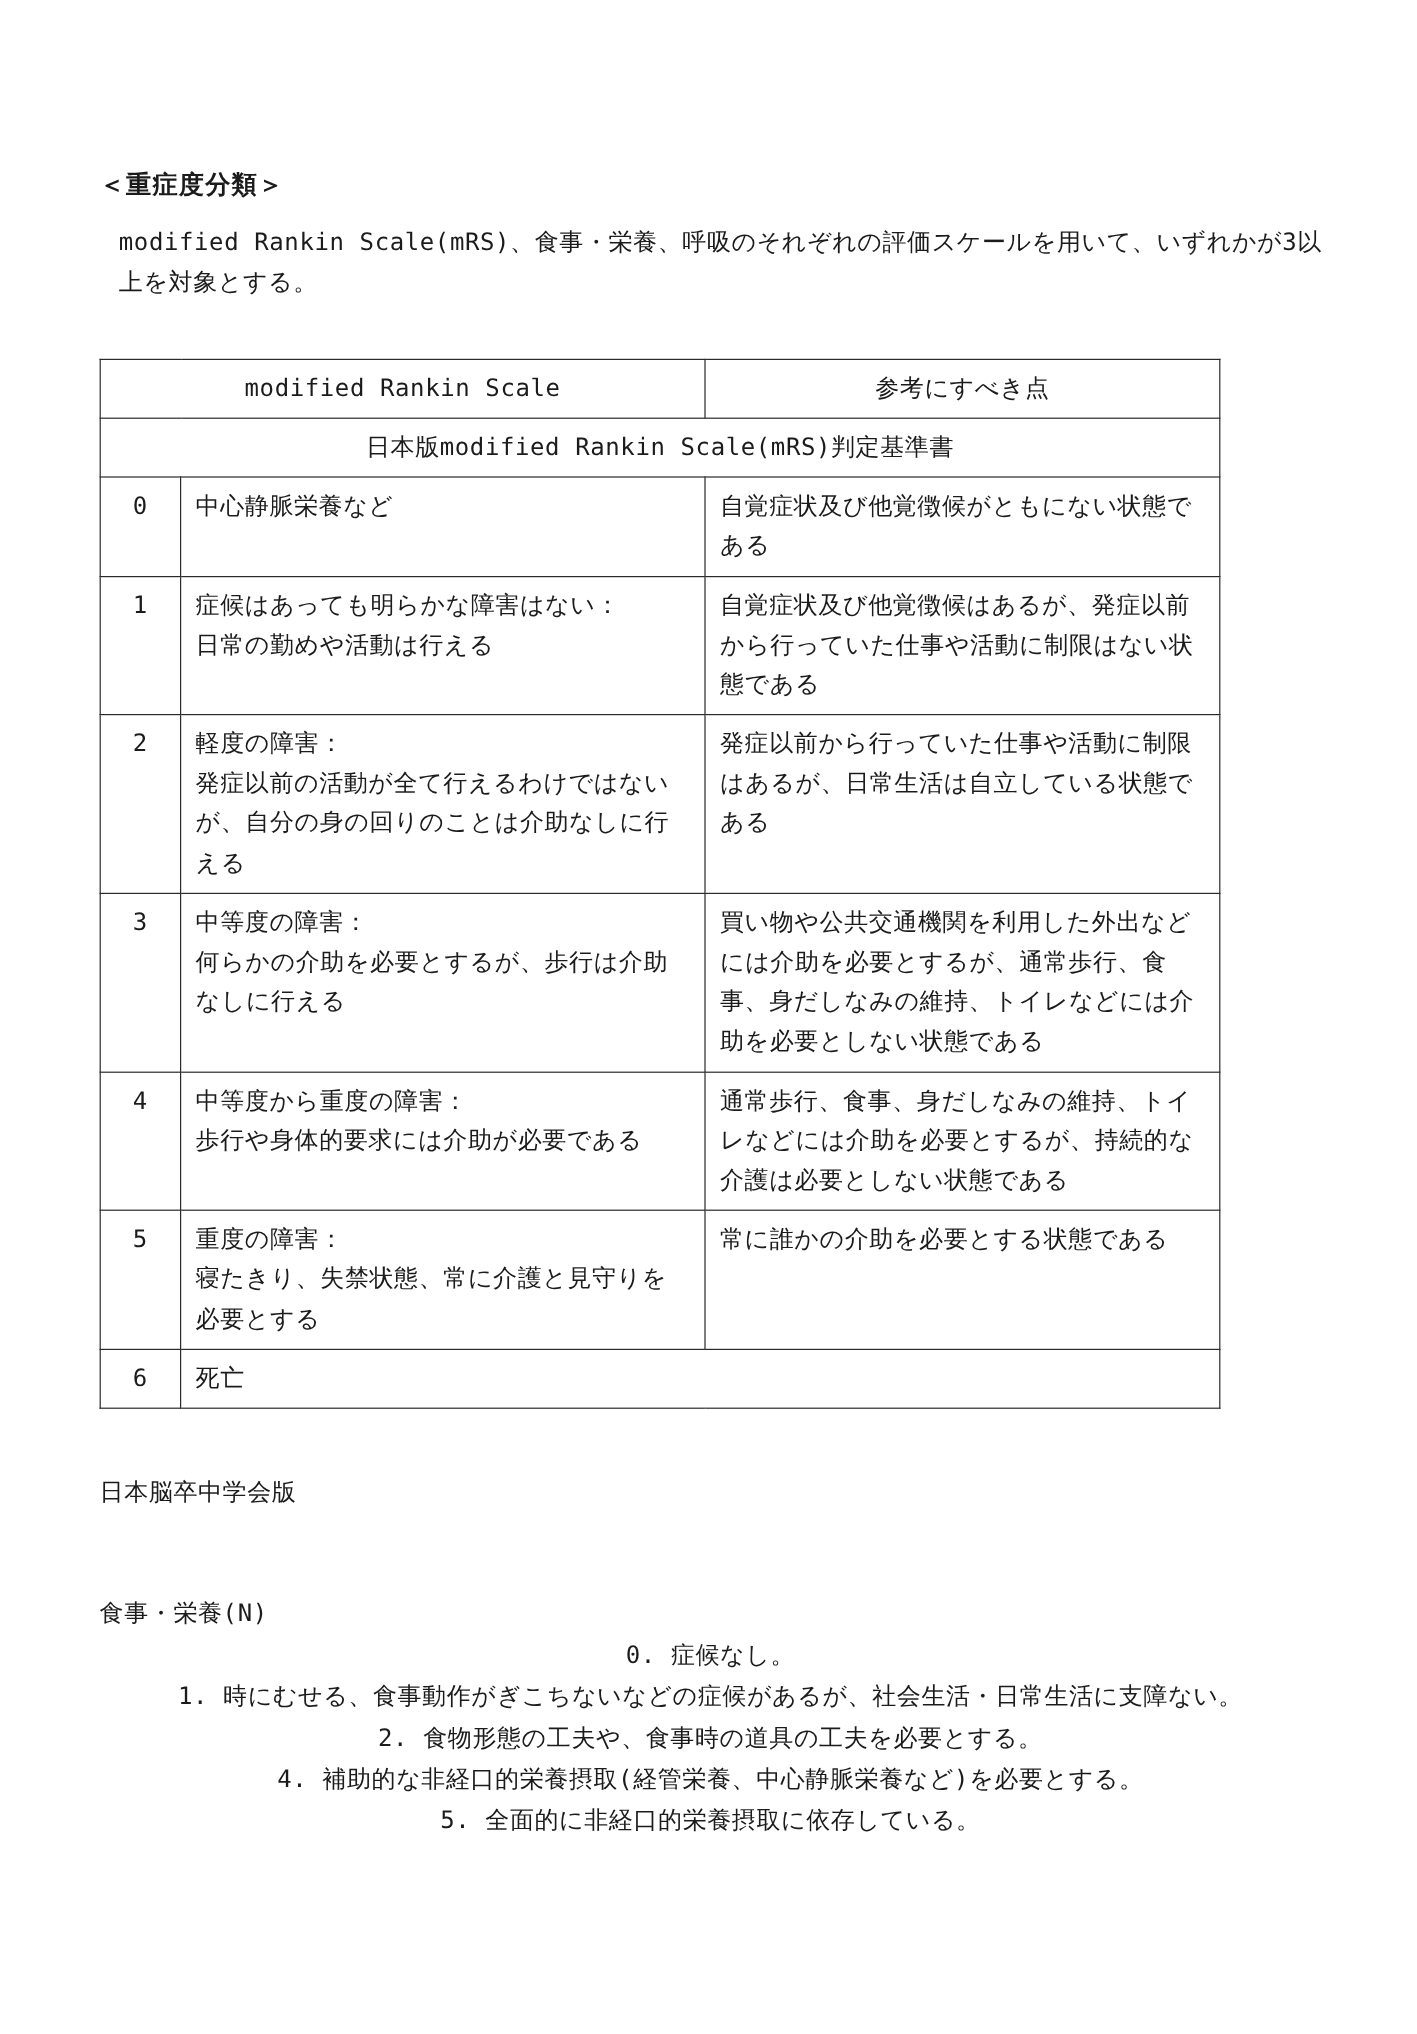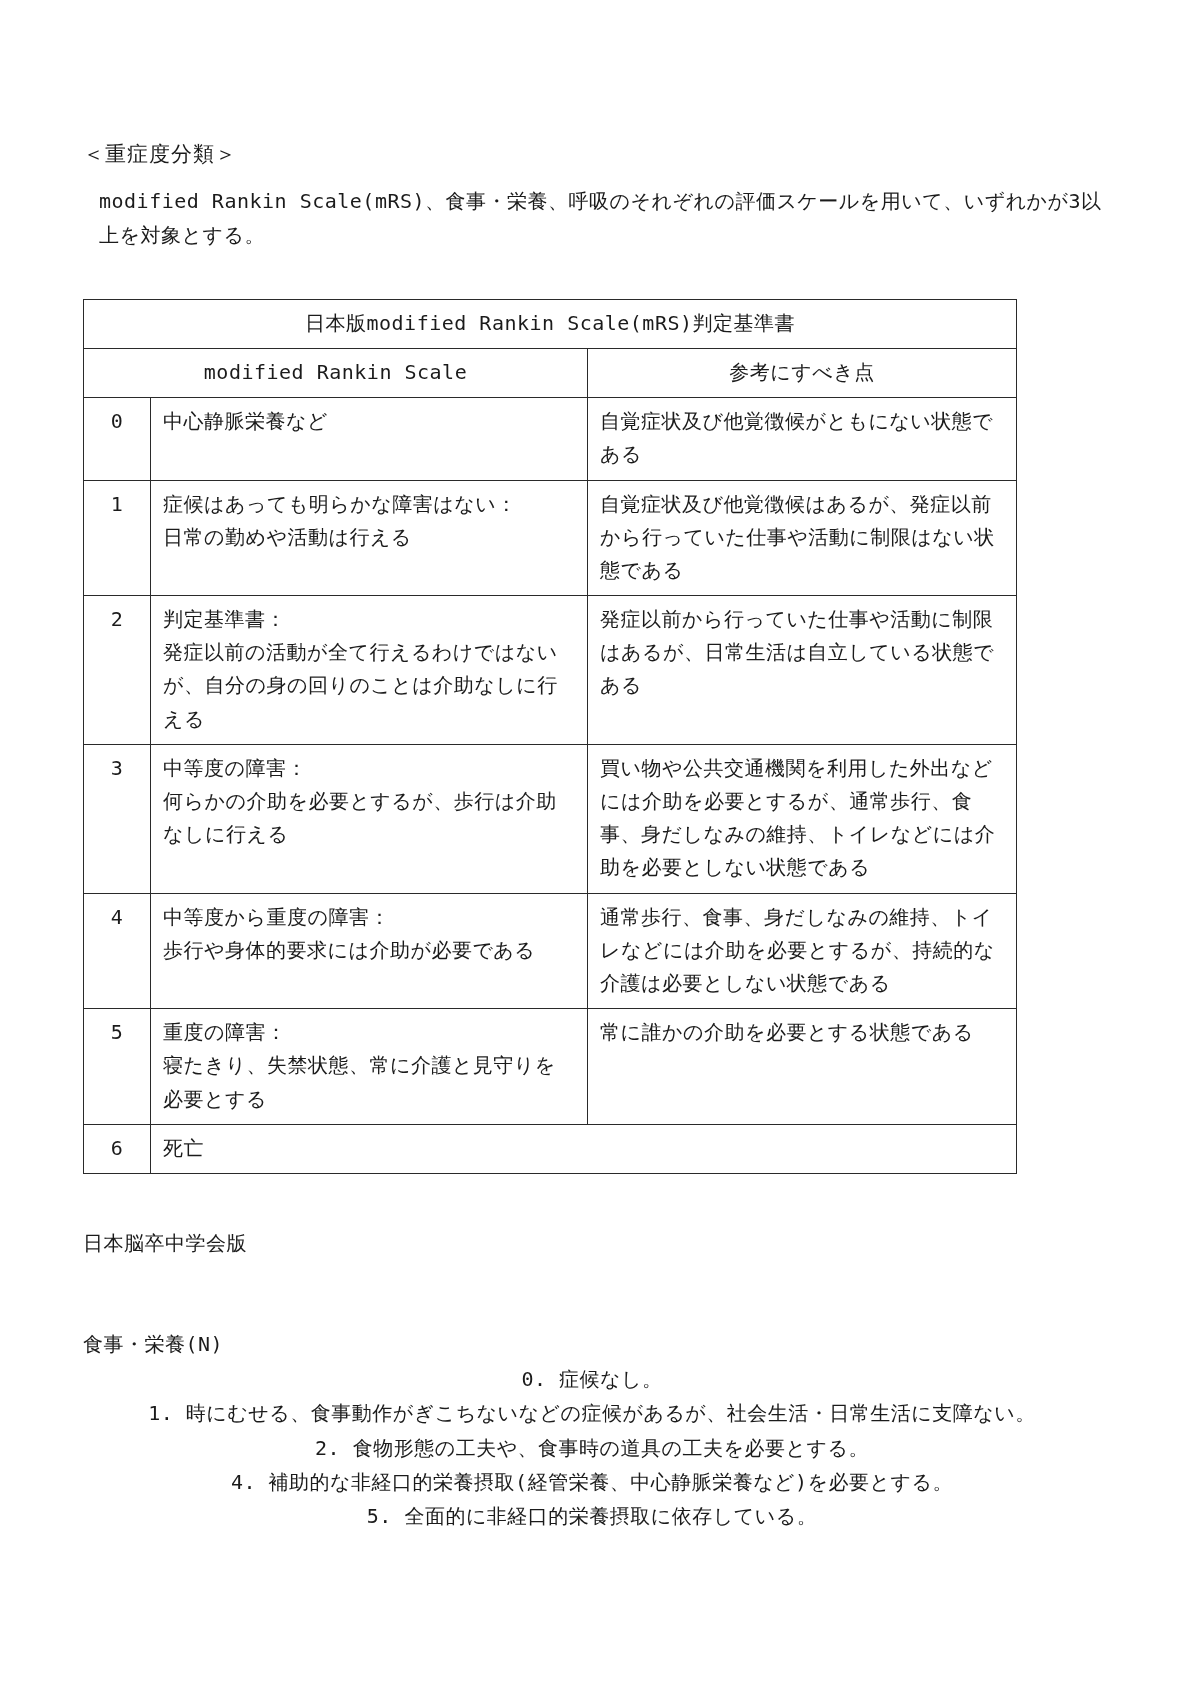--- a/index.html
+++ b/index.html
@@ -14,21 +14,21 @@
     color: #1b1b1b;
     font-family: "DejaVu Sans Mono", "Liberation Mono", monospace;
     font-size: 20px;
   }
   .page {
     padding: 140px 80px 60px 83px;
   }
   .heading {
     margin: 0 0 10px 0;
     font-size: 21px;
-    font-weight: normal;
+    font-weight: bold;
     letter-spacing: 1px;
   }
   .intro {
     margin: 16px;
     width: 1018px;
     line-height: 1.72;
     letter-spacing: 0.5px;
   }
   table.mrs-table {
     border-collapse: collapse;
@@ -93,42 +93,42 @@
   <p class="intro">modified Rankin Scale(mRS)、食事・栄養、呼吸のそれぞれの評価スケールを用いて、いずれかが3以上を対象とする。</p>
 
   <table class="mrs-table">
     <colgroup>
       <col class="c-grade">
       <col class="c-scale">
       <col class="c-note">
     </colgroup>
     <thead>
       <tr>
-        <th class="table-title" colspan="3">日本版modified Rankin Scale(mRS)判定基準書</th>
+        <th class="col-header" colspan="2">modified Rankin Scale</th>
+        <th class="col-header">参考にすべき点</th>
       </tr>
       <tr>
-        <th class="col-header" colspan="2">modified Rankin Scale</th>
-        <th class="col-header">参考にすべき点</th>
+        <th class="table-title" colspan="3">日本版modified Rankin Scale(mRS)判定基準書</th>
       </tr>
     </thead>
     <tbody>
       <tr>
         <td class="grade-cell">0</td>
         <td class="scale-cell">中心静脈栄養など</td>
         <td class="note-cell">自覚症状及び他覚徴候がともにない状態である</td>
       </tr>
       <tr>
         <td class="grade-cell">1</td>
         <td class="scale-cell">症候はあっても明らかな障害はない：
 日常の勤めや活動は行える</td>
         <td class="note-cell">自覚症状及び他覚徴候はあるが、発症以前から行っていた仕事や活動に制限はない状態である</td>
       </tr>
       <tr>
         <td class="grade-cell">2</td>
-        <td class="scale-cell">判定基準書：
+        <td class="scale-cell">軽度の障害：
 発症以前の活動が全て行えるわけではないが、自分の身の回りのことは介助なしに行える</td>
         <td class="note-cell">発症以前から行っていた仕事や活動に制限はあるが、日常生活は自立している状態である</td>
       </tr>
       <tr>
         <td class="grade-cell">3</td>
         <td class="scale-cell">中等度の障害：
 何らかの介助を必要とするが、歩行は介助なしに行える</td>
         <td class="note-cell">買い物や公共交通機関を利用した外出などには介助を必要とするが、通常歩行、食事、身だしなみの維持、トイレなどには介助を必要としない状態である</td>
       </tr>
       <tr>

